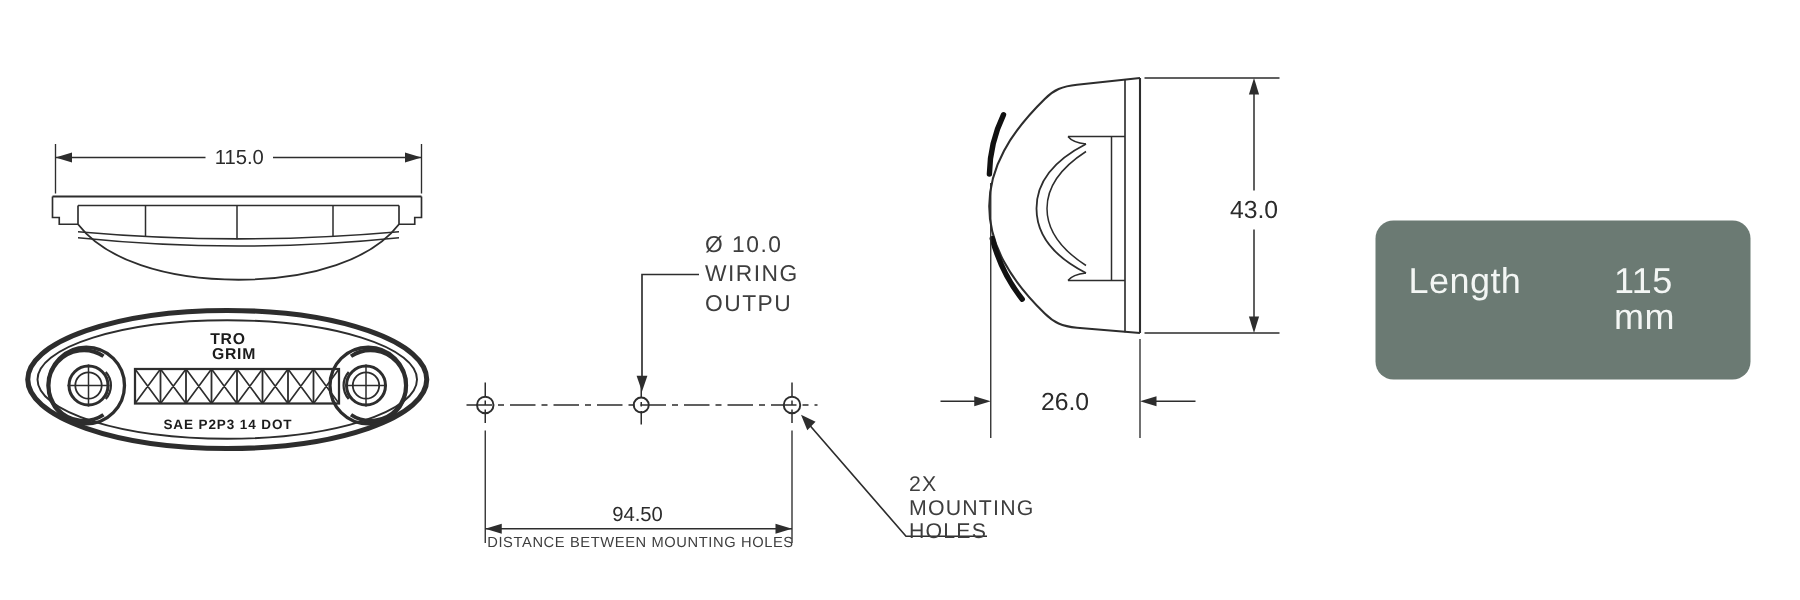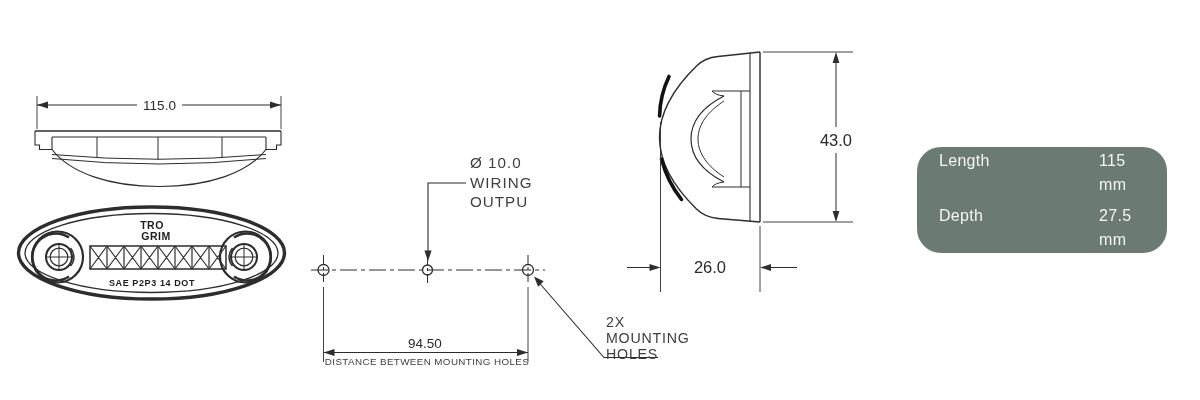--- a/index.html
+++ b/index.html
@@ -11,25 +11,25 @@
   .dim-num-lg{font-size:16.5px;fill:#2b2b2b;}
   .caption{font-size:15.2px;fill:#3e3e3e;letter-spacing:1px;}
   .caption-sm{font-size:14.2px;fill:#3e3e3e;letter-spacing:0.8px;}
   .caption-xs{font-size:9.8px;fill:#3e3e3e;letter-spacing:0.4px;}
   .logo-txt{font-size:10.5px;font-weight:bold;fill:#1c1c1c;letter-spacing:0.5px;}
   .marking-txt{font-size:9px;font-weight:bold;fill:#1c1c1c;letter-spacing:0.6px;}
   .ln{stroke:#2d2d2d;fill:none;}
   .thin{stroke-width:1;}
   .arrow{fill:#2d2d2d;stroke:none;}
   .spec-box{position:absolute;left:917px;top:147px;width:250px;height:106px;
-            border-radius:24px;display:flex;flex-direction:column;justify-content:center;
-            gap:7px;color:#f3f6f4;font-size:16px;letter-spacing:0.3px;}
+            border-radius:12px;display:flex;flex-direction:column;justify-content:center;
+            gap:7px;color:#f3f6f4;font-size:24px;letter-spacing:0.3px;}
   .spec-row{display:flex;padding:0 22px;line-height:24px;}
   .spec-label{width:137px;flex:none;}
-  .spec-value{flex:1;margin-left:23px;}
+  .spec-value{flex:1;}
 </style>
 </head>
 <body>
 
 <div class="stage">
 
   <svg width="1200" height="400" viewBox="0 0 1200 400">
 
     <g>
 
@@ -132,18 +132,14 @@
       <polygon class="arrow" points="760,267.5 771,264.1 771,270.9"></polygon>
       <text class="dim-num-lg" x="710" y="273" text-anchor="middle">26.0</text>
     </g>
   </svg>
 
   <div class="spec-box" style="background: rgb(107, 122, 115);">
     <div class="spec-row">
       <span class="spec-label">Length</span>
       <span class="spec-value">115 mm</span>
     </div>
-    <div class="spec-row">
-      <span class="spec-label">Depth</span>
-      <span class="spec-value">27.5 mm</span>
-    </div>
   </div>
 </div>
 
 </body></html>

